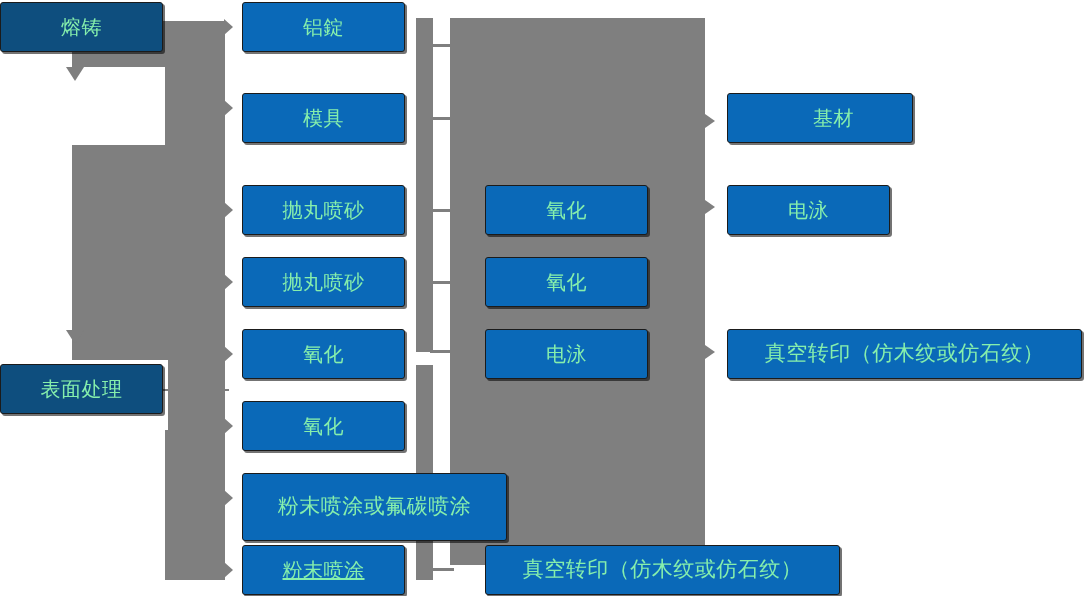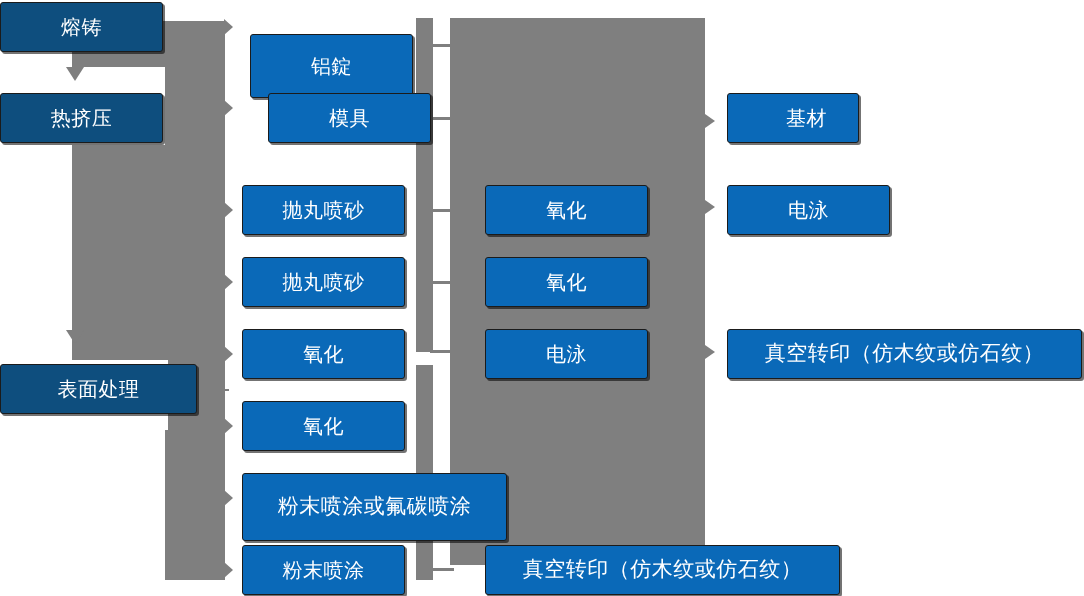--- a/index.html
+++ b/index.html
@@ -40,21 +40,21 @@
     height: 3px;
   }
 
   
   .box {
     position: absolute;
     box-sizing: border-box;
     display: flex;
     align-items: center;
     justify-content: center;
-    color: #ffffff;
+    color: #86efac;
     border: 1px solid #1b1b1b;
     border-radius: 3px;
     box-shadow: 2px 2px 0px rgba(0,0,0,0.55);
     font-size: 20px;
     line-height: 1.1;
     letter-spacing: 0.5px;
     white-space: nowrap;
     user-select: none;
   }
   .box.dark  { background: #0E4E7E; }
@@ -113,33 +113,30 @@
 
   <div style="position:absolute; left:705px; top:345px; width:0; height:0;
               border-top:7px solid transparent; border-bottom:7px solid transparent;
               border-left:10px solid #7F7F7F;"></div>
   <div class="thin-line" style="left:703px; top:351px; width:6px; height:4px;"></div>
 
   <div class="box dark" style="left:0px; top:2px; width:163px; height:50px;">
     <span>熔铸</span>
   </div>
 
-  <div class="box dark" style="left:0px; top:93px; width:163px; height:50px;">
-    <span>热挤压</span>
-  </div>
 
-  <div class="box dark" style="left:0px; top:364px; width:197px; height:50px;">
+  <div class="box dark" style="left:0px; top:364px; width:163px; height:50px;">
     <span>表面处理</span>
   </div>
 
-  <div class="box light" style="left:250px; top:2px; width:163px; height:64px;margin-top:32px;">
+  <div class="box light" style="left:242px; top:2px; width:163px; height:50px;">
     <span>铝錠</span>
   </div>
 
-  <div class="box light" style="left:242px; top:93px; width:163px; height:50px;margin-left:26px;">
+  <div class="box light" style="left:242px; top:93px; width:163px; height:50px;">
     <span>模具</span>
   </div>
 
   <div class="box light" style="left:242px; top:185px; width:163px; height:50px;">
     <span>抛丸喷砂</span>
   </div>
 
   <div class="box light" style="left:242px; top:257px; width:163px; height:50px;">
     <span>抛丸喷砂</span>
   </div>
@@ -149,21 +146,21 @@
   </div>
 
   <div class="box light" style="left:242px; top:401px; width:163px; height:50px;">
     <span>氧化</span>
   </div>
 
   <div class="box light wide" style="left:242px; top:473px; width:265px; height:68px;">
     <span>粉末喷涂或氟碳喷涂</span>
   </div>
 
-  <div class="box light" style="left:242px; top:545px; width:163px; height:50px;">
+  <div class="box light" style="left:242px; top:545px; width:163px; height:50px;text-decoration:underline;">
     <span>粉末喷涂</span>
   </div>
 
 
 
   <div class="box light" style="left:485px; top:185px; width:163px; height:50px;">
     <span>氧化</span>
   </div>
 
   <div class="box light" style="left:485px; top:257px; width:163px; height:50px;">
@@ -171,21 +168,21 @@
   </div>
 
   <div class="box light" style="left:485px; top:329px; width:163px; height:50px;">
     <span>电泳</span>
   </div>
 
   <div class="box light wide" style="left:485px; top:545px; width:355px; height:50px;">
     <span>真空转印（仿木纹或仿石纹）</span>
   </div>
 
-  <div class="box light" style="left:727px; top:93px; width:132px; height:50px;padding-left:27px;">
+  <div class="box light" style="left:727px; top:93px; width:186px; height:50px;padding-left:27px;">
     <span>基材</span>
   </div>
 
   <div class="box light" style="left:727px; top:185px; width:163px; height:50px;">
     <span>电泳</span>
   </div>
 
   <div class="box light wide" style="left:727px; top:329px; width:355px; height:50px;">
     <span>真空转印（仿木纹或仿石纹）</span>
   </div>

